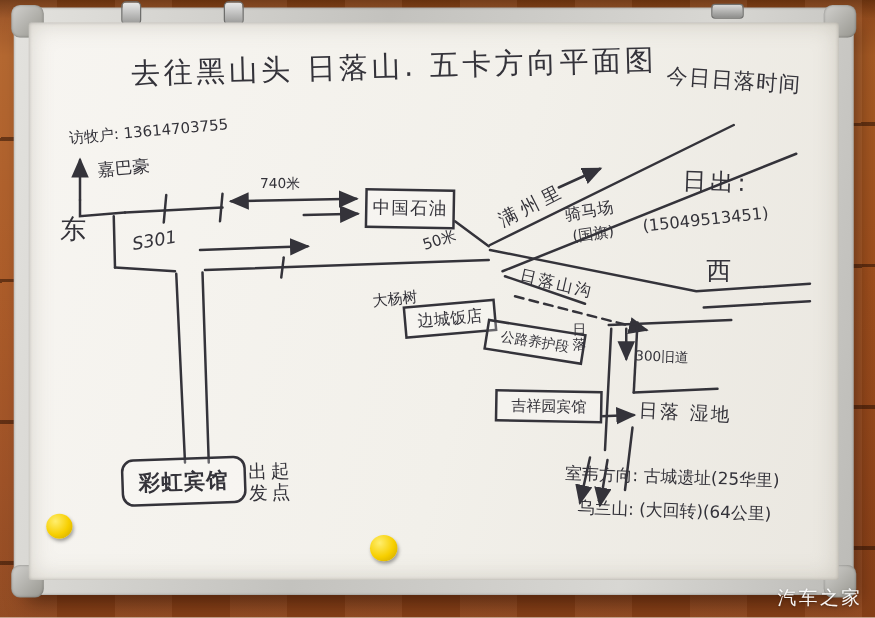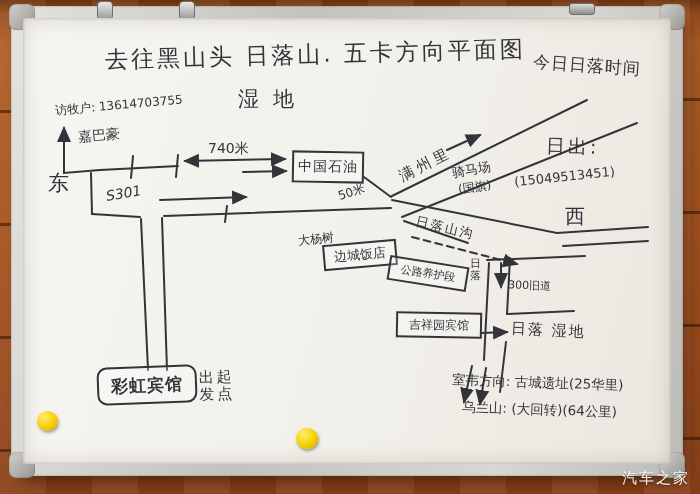--- a/index.html
+++ b/index.html
@@ -108,28 +108,27 @@
       <path d="M506,342 L500,392"></path>
 
       <path d="M481,333 L507,332" marker-end="url(#ah)"></path>
 
       <path d="M472,366 L464,402" marker-end="url(#ah)"></path>
       <path d="M486,368 L480,404" marker-end="url(#ah)"></path>
     </g>
   </svg>
 
   <div class="lbl" style="left:105px;top:42px;font-size:23px;letter-spacing:3px;transform:rotate(-1.5deg)">去往黑山头 日落山. 五卡方向平面图</div>
-  <div class="lbl" style="left:238px;top:88px;font-size:21px;letter-spacing:14px">湿地</div>
   <div class="lbl" style="left:533px;top:56px;font-size:17px;transform:rotate(4deg);letter-spacing:1px">今日日落时间</div>
 
   <div class="lbl" style="left:55px;top:99px;font-size:12px;transform:rotate(-5deg)">访牧户: 13614703755</div>
   <div class="lbl" style="left:78px;top:128px;font-size:14px;transform:rotate(-5deg)">嘉巴豪</div>
   <div class="lbl" style="left:48px;top:172px;font-size:21px">东</div>
   <div class="lbl" style="left:106px;top:186px;font-size:14px;font-style:italic;transform:rotate(-10deg)">S301</div>
-  <div class="lbl" style="left:208px;top:141px;font-size:14px">740米</div>
+  <div class="lbl" style="left:208px;top:141px;font-size:11px">740米</div>
 
   <div class="map-box" style="left:292px;top:151px;width:68px;height:28px;font-size:14px;letter-spacing:1px;transform:rotate(1deg)">
     <span>中国石油</span>
   </div>
   <div class="lbl" style="left:338px;top:186px;font-size:12px;transform:rotate(-18deg)">50米</div>
 
   <div class="lbl" style="left:397px;top:156px;font-size:15px;letter-spacing:4px;transform:rotate(-27deg)">满州里</div>
   <div class="lbl" style="left:452px;top:163px;font-size:13px;transform:rotate(-10deg)">骑马场</div>
   <div class="lbl" style="left:458px;top:181px;font-size:12px;transform:rotate(-8deg)">(国旗)</div>
 
@@ -140,21 +139,21 @@
   <div class="lbl" style="left:415px;top:221px;font-size:13px;letter-spacing:2px;transform:rotate(13deg)">日落山沟</div>
   <div class="lbl" style="left:298px;top:233px;font-size:12px;transform:rotate(-6deg)">大杨树</div>
 
   <div class="map-box" style="left:323px;top:242px;width:70px;height:22px;font-size:13px;transform:rotate(-5deg)">
     <span>边城饭店</span>
   </div>
   <div class="map-box" style="left:388px;top:261px;width:76px;height:21px;font-size:11px;transform:rotate(9deg)">
     <span>公路养护段</span>
   </div>
 
-  <div class="lbl vcol" style="left:470px;top:258px;font-size:11px">日落</div>
+  <div class="lbl vcol" style="left:458px;top:258px;font-size:11px">日落</div>
   <div class="lbl" style="left:508px;top:280px;font-size:11px;transform:rotate(2deg)">300旧道</div>
 
   <div class="map-box" style="left:396px;top:312px;width:82px;height:22px;font-size:12px;transform:rotate(1deg)">
     <span>吉祥园宾馆</span>
   </div>
   <div class="lbl" style="left:511px;top:322px;font-size:15px;letter-spacing:2px;transform:rotate(3deg)">日落 湿地</div>
 
   <div class="map-box" style="left:97px;top:366px;width:96px;height:34px;font-size:17px;font-weight:600;letter-spacing:1px;border-radius:10px;transform:rotate(-2deg)">
     <span>彩虹宾馆</span>
   </div>

